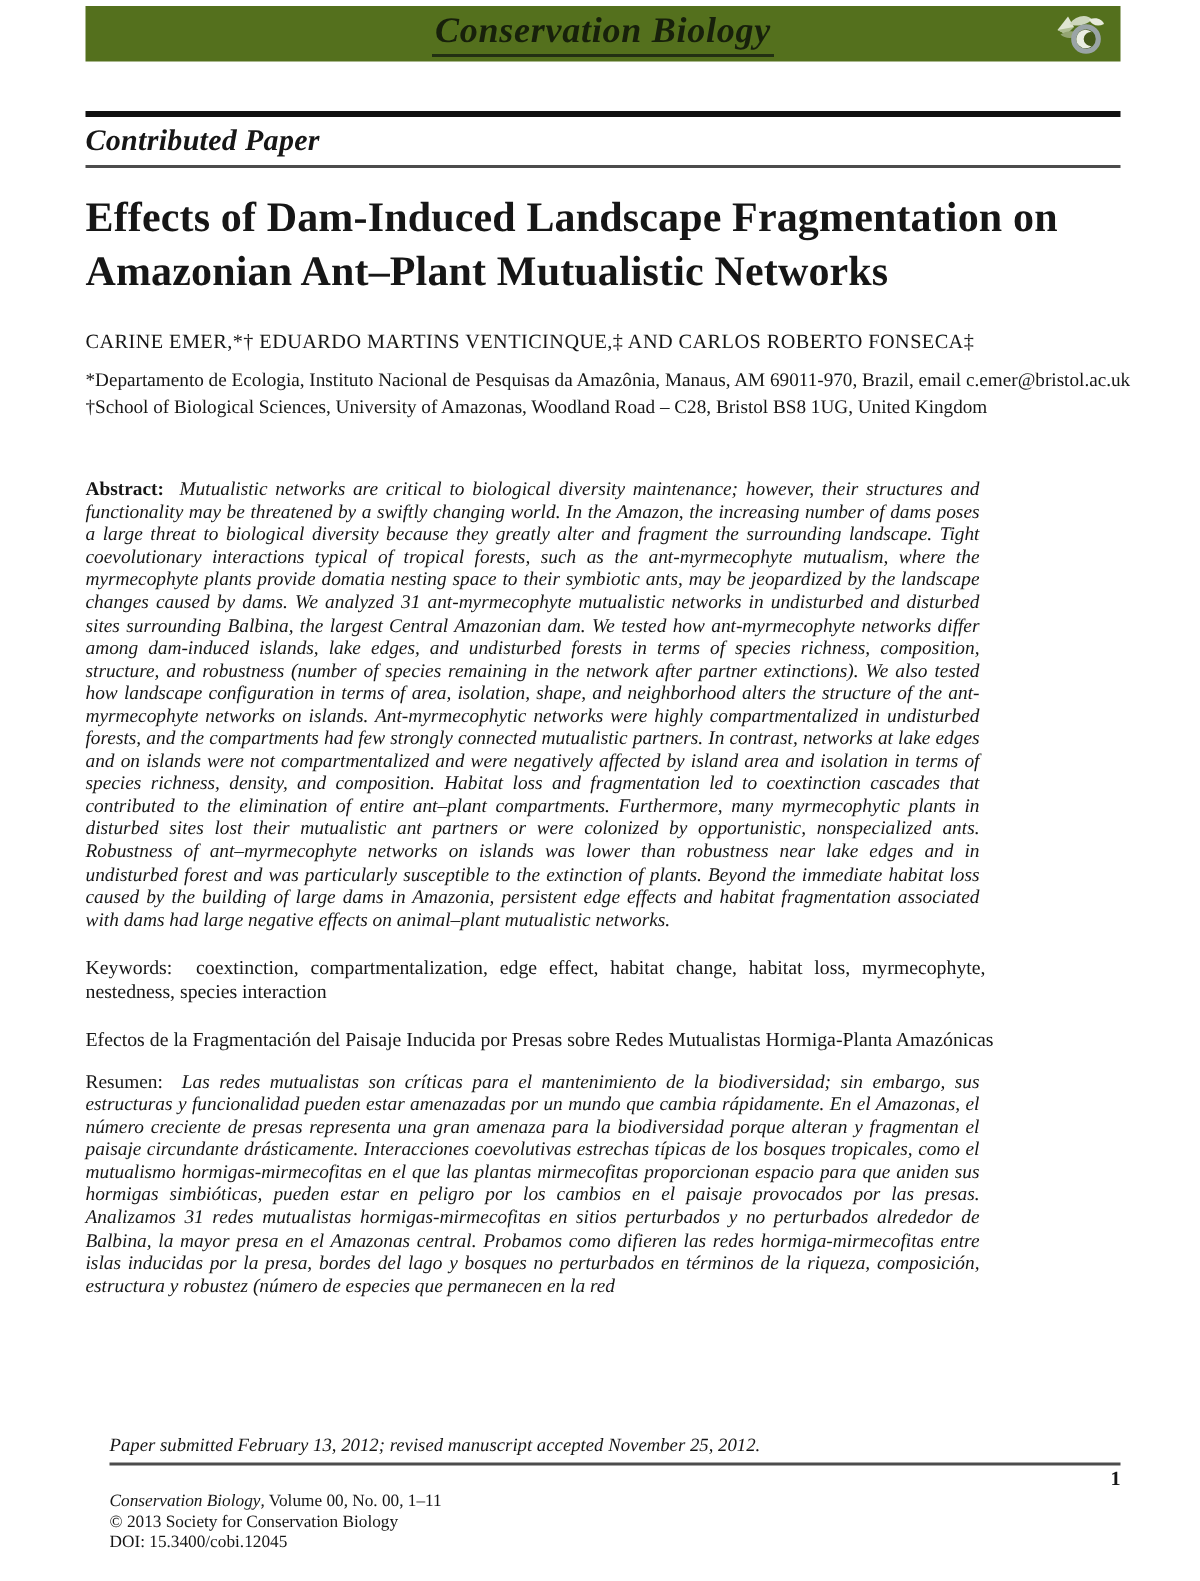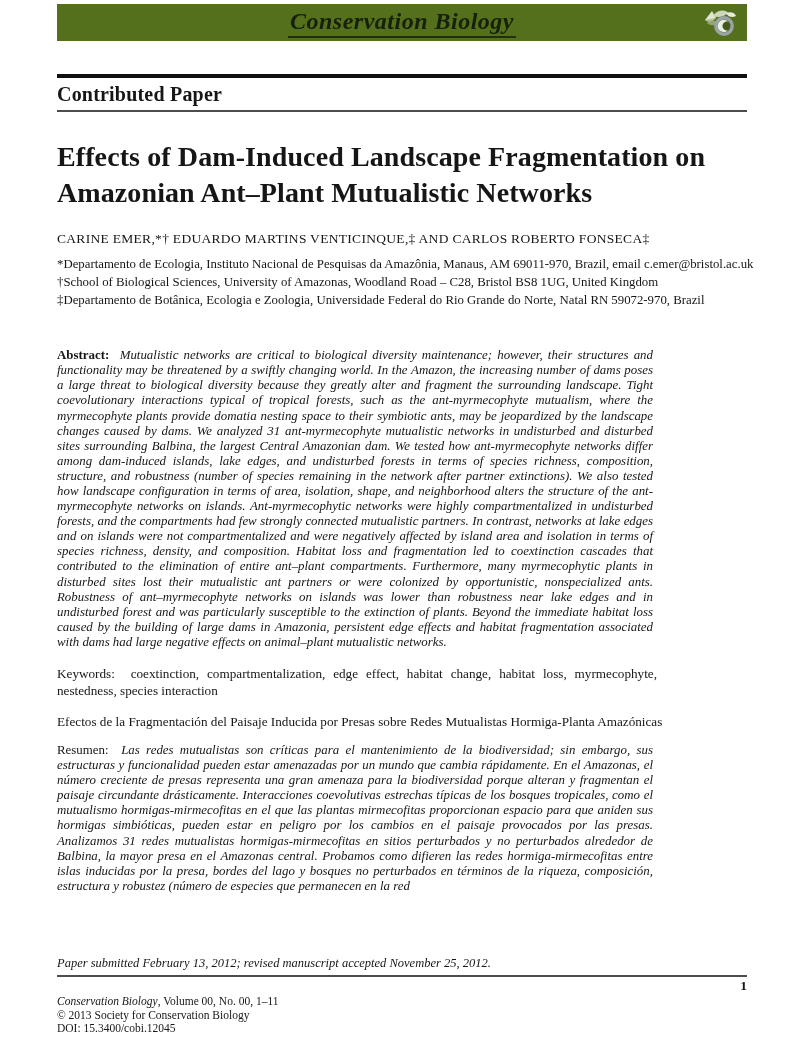--- a/index.html
+++ b/index.html
@@ -27,29 +27,29 @@
     color:#17200b;
     border-bottom:2px solid #223012;
     line-height:1.05; padding:0 2px 1px 2px;
     transform:translateY(1px);
   }
   .banner-logo { position:absolute; right:6px; top:3px; }
 
   
   .section-block { margin-top:33px; border-top:4px solid #101010; }
   .section-label {
-    font-size:20px; font-weight:bold;
+    font-style:italic; font-size:20px; font-weight:bold;
     letter-spacing:0.2px;
     padding:5px 0 4px 0;
     border-bottom:2px solid #4c4c4c;
   }
 
   
   .article-title {
-    margin-top:27px;
+    margin-top:16px;
     max-width:668px;
     font-size:28px; font-weight:bold;
     line-height:1.28;
     letter-spacing:0.1px;
   }
   .authors {
     margin-top:20px;
     font-size:13.5px; letter-spacing:0.3px;
   }
   .affiliations { margin-top:8px; font-size:12.8px; line-height:1.42; }
@@ -78,21 +78,21 @@
   .resumen-block {
     margin-top:13px;
     width:596px;
     font-size:12.9px; line-height:15.1px;
     text-align:justify;
   }
   .resumen-block .lead-label { font-weight:normal; font-style:normal;margin-top:32px; }
   .resumen-block .body-italic { font-style:italic; }
 
   
-  .footer { position:absolute; left:57px; right:53px; top:956px; }
+  .footer { position:absolute; left:73px; right:53px; top:956px; }
   .submission-note { font-style:italic; font-size:12.5px; }
   .footer-rule { margin-top:4px; border-top:2px solid #4c4c4c; }
   .page-number { text-align:right; font-weight:bold; font-size:13.5px; margin-top:1px; }
   .footer-meta { text-align:left; font-size:11.5px; line-height:13.5px; margin-top:1px; }
   .footer-meta .it { font-style:italic; }
 </style>
 </head>
 <body>
 
 <div class="page">
@@ -118,21 +118,20 @@
     <div class="section-label">Contributed Paper</div>
   </div>
 
   <h1 class="article-title">Effects of Dam-Induced Landscape Fragmentation on Amazonian Ant–Plant Mutualistic Networks</h1>
 
   <div class="authors">CARINE EMER,*† EDUARDO MARTINS VENTICINQUE,‡ AND CARLOS ROBERTO FONSECA‡</div>
 
   <div class="affiliations">
     <div>*Departamento de Ecologia, Instituto Nacional de Pesquisas da Amazônia, Manaus, AM 69011-970, Brazil,  email  c.emer@bristol.ac.uk</div>
     <div>†School of Biological Sciences, University of Amazonas, Woodland Road – C28, Bristol BS8 1UG, United Kingdom</div>
-    <div>‡Departamento de Botânica, Ecologia e Zoologia, Universidade Federal do Rio Grande do Norte, Natal RN 59072-970, Brazil</div>
   </div>
 
   <p class="abstract-block"><span class="lead-label">Abstract:</span><span>&nbsp;&nbsp;</span><span class="body-italic">Mutualistic networks are critical to biological diversity maintenance; however, their structures and functionality may be threatened by a swiftly changing world. In the Amazon, the increasing number of dams poses a large threat to biological diversity because they greatly alter and fragment the surrounding landscape. Tight coevolutionary interactions typical of tropical forests, such as the ant-myrmecophyte mutualism, where the myrmecophyte plants provide domatia nesting space to their symbiotic ants, may be jeopardized by the landscape changes caused by dams. We analyzed 31 ant-myrmecophyte mutualistic networks in undisturbed and disturbed sites surrounding Balbina, the largest Central Amazonian dam. We tested how ant-myrmecophyte networks differ among dam-induced islands, lake edges, and undisturbed forests in terms of species richness, composition, structure, and robustness (number of species remaining in the network after partner extinctions). We also tested how landscape configuration in terms of area, isolation, shape, and neighborhood alters the structure of the ant-myrmecophyte networks on islands. Ant-myrmecophytic networks were highly compartmentalized in undisturbed forests, and the compartments had few strongly connected mutualistic partners. In contrast, networks at lake edges and on islands were not compartmentalized and were negatively affected by island area and isolation in terms of species richness, density, and composition. Habitat loss and fragmentation led to coextinction cascades that contributed to the elimination of entire ant–plant compartments. Furthermore, many myrmecophytic plants in disturbed sites lost their mutualistic ant partners or were colonized by opportunistic, nonspecialized ants. Robustness of ant–myrmecophyte networks on islands was lower than robustness near lake edges and in undisturbed forest and was particularly susceptible to the extinction of plants. Beyond the immediate habitat loss caused by the building of large dams in Amazonia, persistent edge effects and habitat fragmentation associated with dams had large negative effects on animal–plant mutualistic networks.</span></p>
 
   <p class="keywords-block"><span class="lead-label">Keywords:</span><span>&nbsp;&nbsp;</span><span>coextinction, compartmentalization, edge effect, habitat change, habitat loss, myrmecophyte, nestedness, species interaction</span></p>
 
   <div class="spanish-title">Efectos de la Fragmentación del Paisaje Inducida por Presas sobre Redes Mutualistas Hormiga-Planta Amazónicas</div>
 
   <p class="resumen-block"><span class="lead-label">Resumen:</span><span>&nbsp;&nbsp;</span><span class="body-italic">Las redes mutualistas son críticas para el mantenimiento de la biodiversidad; sin embargo, sus estructuras y funcionalidad pueden estar amenazadas por un mundo que cambia rápidamente. En el Amazonas, el número creciente de presas representa una gran amenaza para la biodiversidad porque alteran y fragmentan el paisaje circundante drásticamente. Interacciones coevolutivas estrechas típicas de los bosques tropicales, como el mutualismo hormigas-mirmecofitas en el que las plantas mirmecofitas proporcionan espacio para que aniden sus hormigas simbióticas, pueden estar en peligro por los cambios en el paisaje provocados por las presas. Analizamos 31 redes mutualistas hormigas-mirmecofitas en sitios perturbados y no perturbados alrededor de Balbina, la mayor presa en el Amazonas central. Probamos como difieren las redes hormiga-mirmecofitas entre islas inducidas por la presa, bordes del lago y bosques no perturbados en términos de la riqueza, composición, estructura y robustez (número de especies que permanecen en la red</span></p>
 

